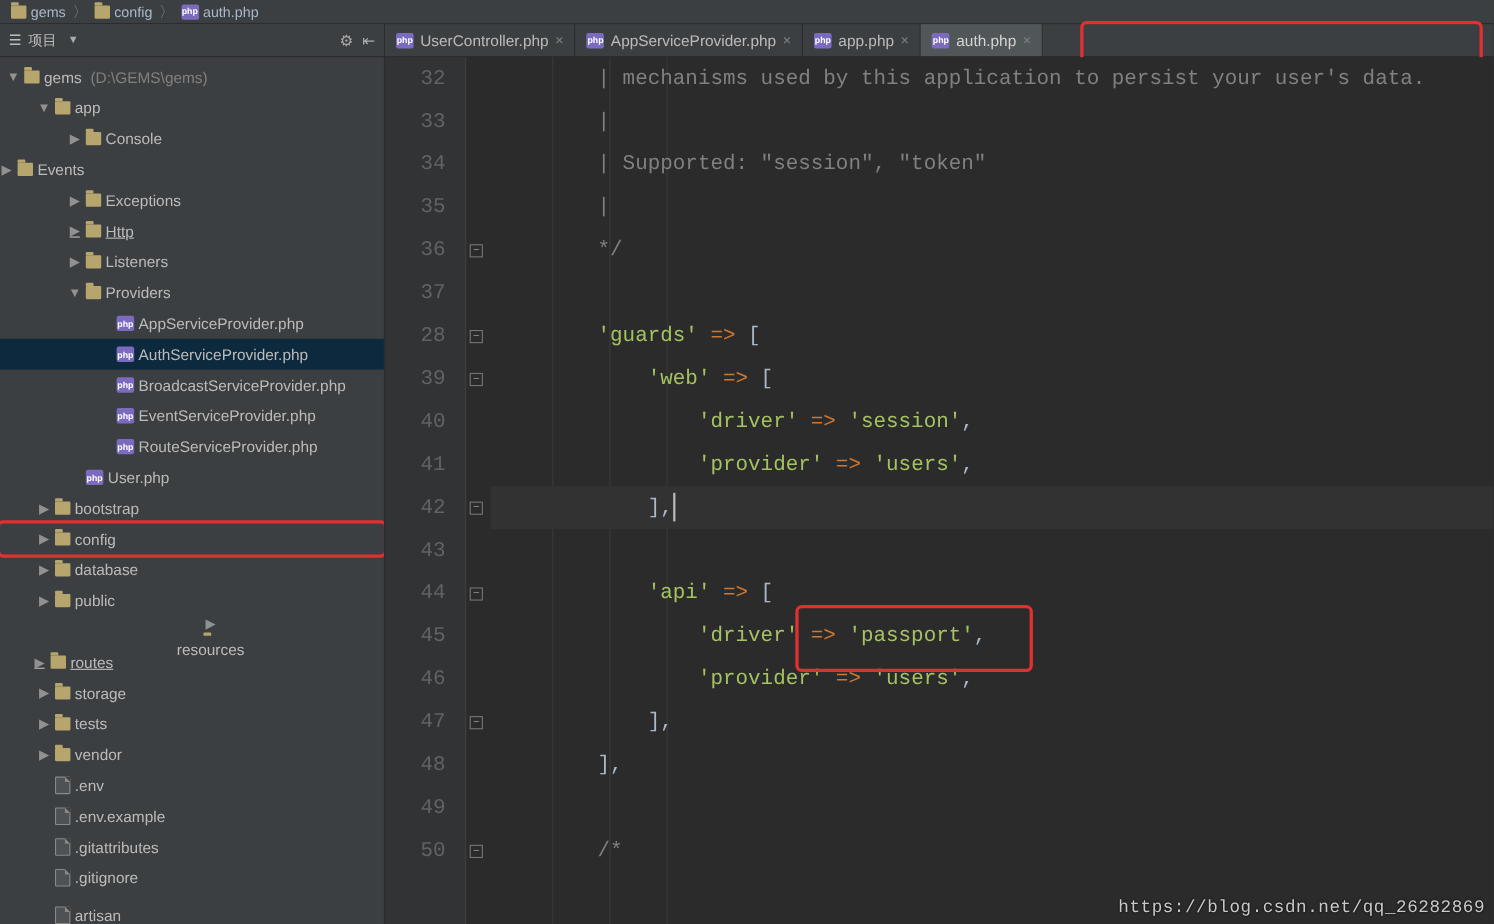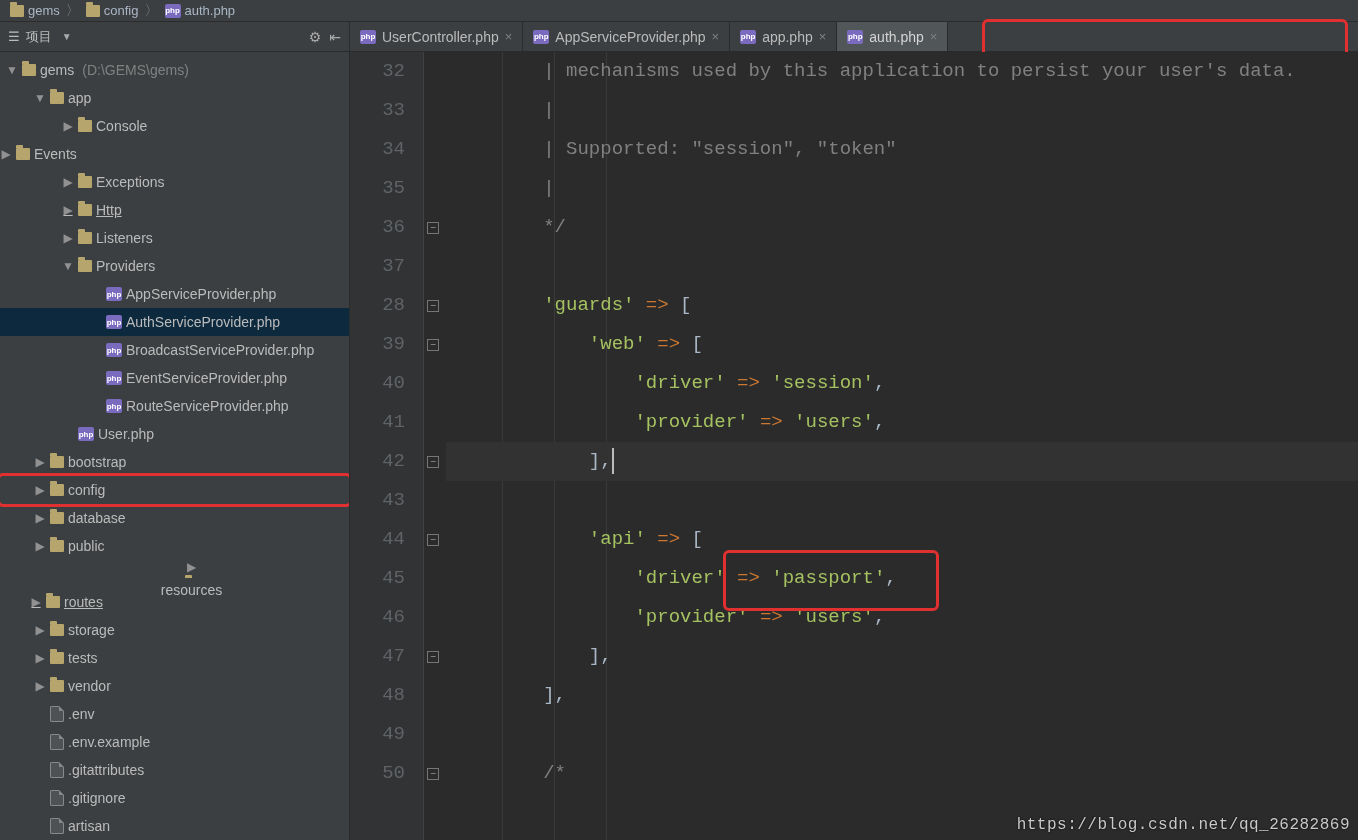--- a/index.html
+++ b/index.html
@@ -242,21 +242,21 @@
         <div class="row" style="padding-left: 34px;">
           <span class="arrow none"></span>
           <span class="file-icon"></span>
           <span class="lbl">.gitattributes</span>
         </div>
         <div class="row" style="padding-left: 34px;">
           <span class="arrow none"></span>
           <span class="file-icon"></span>
           <span class="lbl">.gitignore</span>
         </div>
-        <div class="row" style="padding-left: 34px;">
+        <div class="row" style="padding-left: 34px; align-items: flex-end;">
           <span class="arrow none"></span>
           <span class="file-icon"></span>
           <span class="lbl">artisan</span>
         </div>
       </div>
   </div>
 
   <div class="editor">
     <div class="tabs" id="tabs" style="position: relative;">
         <div class="tab">

